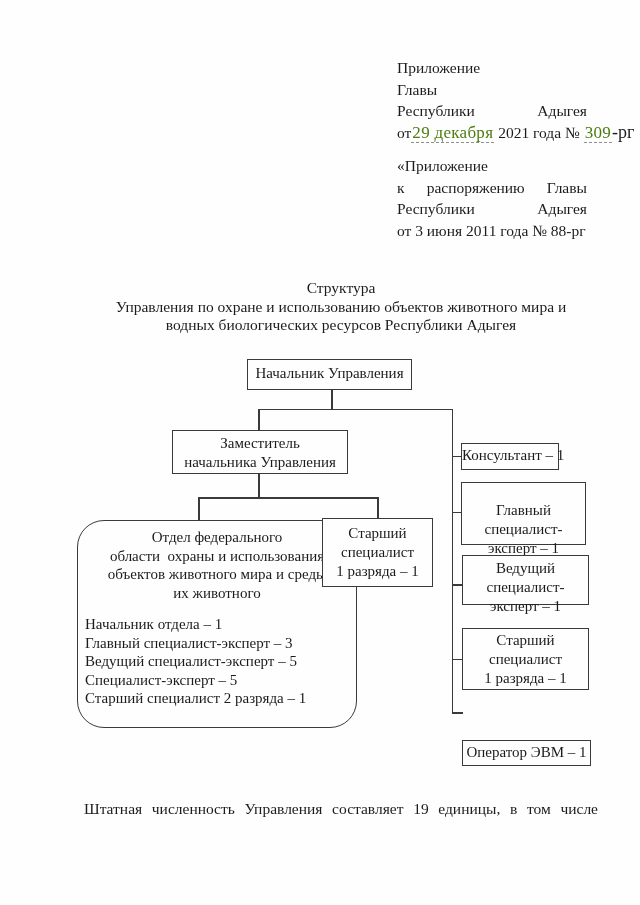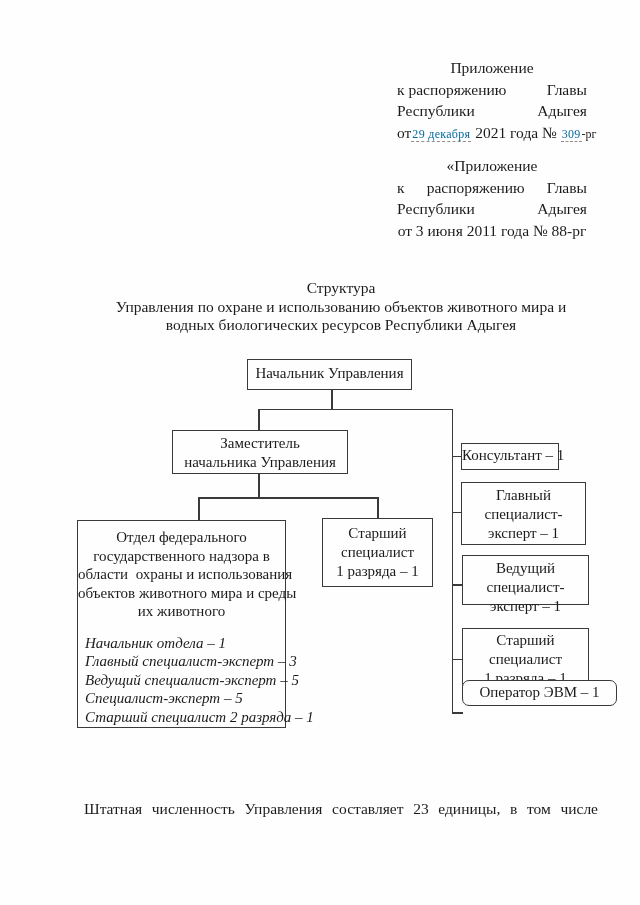--- a/index.html
+++ b/index.html
@@ -4,66 +4,65 @@
 <style>
   html,body { margin:0; padding:0; }
   body { width:640px; height:905px; background:#ffffff; }
   #page {
     position:relative; width:640px; height:905px;
     background:#fefefe; overflow:hidden;
     font-family:"Liberation Serif", serif;
     color:#1c1c1c;
   }
   
-  .hdr { position:absolute; width:190px; font-size:15.5px; line-height:21.5px;text-align:center; }
+  .hdr { position:absolute; width:190px; font-size:15.5px; line-height:21.5px; }
   .hdr .jline { display:flex; justify-content:space-between; }
   .hdr .nowrap { white-space:nowrap; }
   .ins {
-    font-size:12px; color:#0369a1; letter-spacing:0.3px;
+    font-size:17px; color:#4d7c0f; letter-spacing:0.3px;
     border-bottom:1.4px dashed #8f8f8f; padding:0 1px;
   }
-  .sub { font-size:12px; }
+  .sub { font-size:18px; }
   
   #title { position:absolute; left:85px; top:279px; width:512px;
            text-align:center; font-size:15.5px; line-height:18.6px; }
   
   .box {
     position:absolute; box-sizing:border-box;
     border:1.6px solid #3a3a3a; background:#fefefe;
     text-align:center; font-size:15px; color:#1b1b1b;
   }
   .box .ln { white-space:pre; line-height:19px; }
   .vline, .hline { position:absolute; background:#3a3a3a; }
   .vline { width:1.5px; } .hline { height:1.5px; }
   #b-nach { left:247px; top:359px; width:165px; height:31px; line-height:27px; white-space:pre; }
   #b-zam  { left:172px; top:430px; width:176px; height:44px; padding-top:3px; }
-  #b-otdel{ left:77px;  top:520px; width:209px; height:208px; padding-top:7px; }
+  #b-otdel{ left:77px;  top:520px; width:280px; height:208px; padding-top:7px;border-radius:27px; }
   #b-otdel .ln { line-height:18.6px; }
-  #b-otdel .staff { margin-top:13px; text-align:left; padding-left:7px;font-style:italic; }
+  #b-otdel .staff { margin-top:13px; text-align:left; padding-left:7px; }
   #b-otdel .staff .ln { line-height:18.4px; }
   #b-star1{ left:322px; top:518px; width:111px; height:69px; padding-top:5px; }
   #b-kons { left:461px; top:443px; width:98px; height:27px; line-height:23px; white-space:pre; }
-  #b-glav { left:461px; top:482px; width:125px; height:63px; padding-top:3px; }
+  #b-glav { left:461px; top:482px; width:125px; height:63px; padding-top:18px; }
   #b-ved  { left:462px; top:555px; width:127px; height:50px; padding-top:3px; }
   #b-star2{ left:462px; top:628px; width:127px; height:62px; padding-top:2px; }
-  #b-oper { left:462px; top:680px; width:155px; height:26px; line-height:22px; white-space:pre;border-radius:7px; }
+  #b-oper { left:462px; top:740px; width:129px; height:26px; line-height:22px; white-space:pre; }
   
   #footer { position:absolute; left:84px; top:798px; width:514px;
             font-size:15.5px; line-height:22.4px; }
   #footer .fline { text-align:justify; text-align-last:justify; }
 </style>
 </head>
 <body>
 
 <div id="page">
 
   <div class="hdr" style="left:397px; top:57px;">
     <div>Приложение</div>
     <div class="jline">
-      <span>к распоряжению</span>
       <span>Главы</span>
     </div>
     <div class="jline">
       <span>Республики</span>
       <span>Адыгея</span>
     </div>
     <div class="nowrap">
       <span>от</span><span class="ins">29 декабря</span><span> 2021 года № </span><span class="ins">309</span><span class="sub">-рг</span>
     </div>
   </div>
@@ -104,21 +103,20 @@
 
   <div class="box" id="b-zam">
     <div class="ln">Заместитель</div>
     <div class="ln">начальника Управления</div>
   </div>
 
   <div class="box" id="b-nach">Начальник Управления</div>
 
   <div class="box" id="b-otdel">
     <div class="ln">Отдел федерального</div>
-    <div class="ln">государственного надзора в</div>
     <div class="ln">области  охраны и использования</div>
     <div class="ln">объектов животного мира и среды</div>
     <div class="ln">их животного</div>
     <div class="staff">
       <div class="ln">Начальник отдела – 1</div>
       <div class="ln">Главный специалист-эксперт – 3</div>
       <div class="ln">Ведущий специалист-эксперт – 5</div>
       <div class="ln">Специалист-эксперт – 5</div>
       <div class="ln">Старший специалист 2 разряда – 1</div>
     </div>
@@ -146,16 +144,16 @@
 
   <div class="box" id="b-star2">
     <div class="ln">Старший</div>
     <div class="ln">специалист</div>
     <div class="ln">1 разряда – 1</div>
   </div>
 
   <div class="box" id="b-oper">Оператор ЭВМ – 1</div>
 
   <div id="footer">
-    <div class="fline">Штатная численность Управления составляет 23 единицы, в том числе</div>
+    <div class="fline">Штатная численность Управления составляет 19 единицы, в том числе</div>
   </div>
 
 </div>
 
 </body></html>

